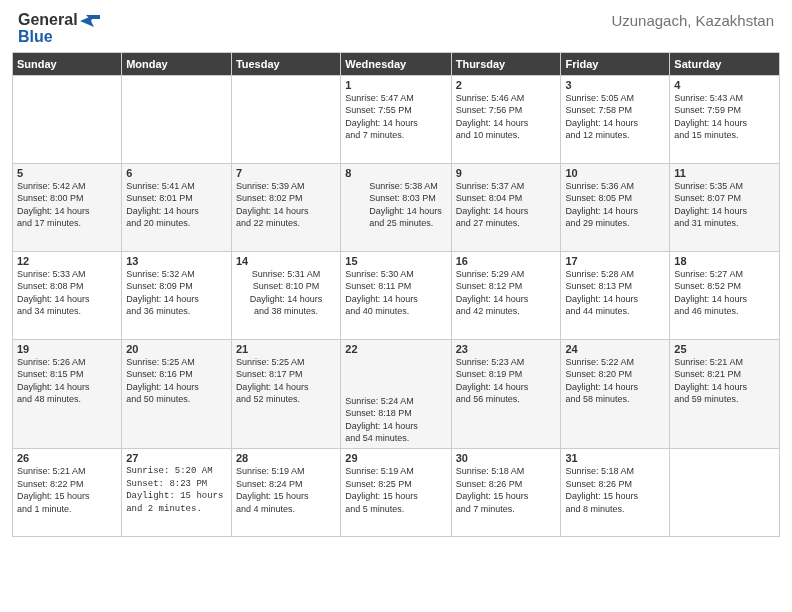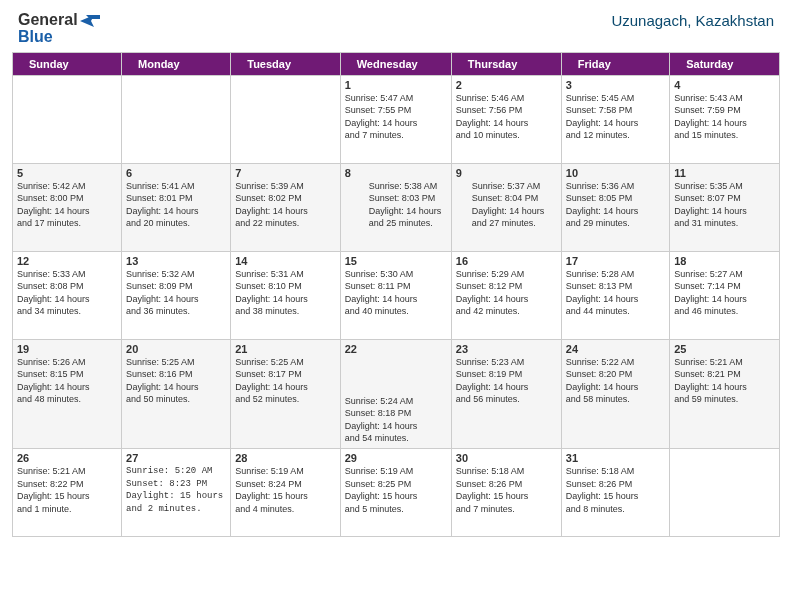--- a/index.html
+++ b/index.html
@@ -32,40 +32,40 @@
       text-align: right;
     }
     .main-title {
       font-size: 32px;
       font-weight: bold;
       color: #222;
       line-height: 1.1;
     }
     .subtitle {
       font-size: 15px;
-      color: #0c4a6e;
+      color: #737373;
       margin-left: 14px;
     }
     .calendar {
       flex: 1;
       padding: 0 12px 8px 12px;
       display: flex;
       flex-direction: column;
     }
     table {
       width: 100%;
       border-collapse: collapse;
       flex: 1;
     }
     thead tr th {
-      background: #701a75;
+      background: #404040;
       color: #fff;
       font-size: 11px;
       font-weight: bold;
-      padding: 5px 16px;
+      padding: 5px 4px;
       text-align: left;
       border: 1px solid #ccc;
     }
     tbody tr td {
       vertical-align: top;
       border: 1px solid #ccc;
       padding: 3px 4px;
       font-size: 9px;
       color: #333;
       width: 113px;
@@ -138,21 +138,21 @@
             </td>
             <td>
               <span class="day-num">2</span>
               <div class="day-info" style="white-space: pre-line;">Sunrise: 5:46 AM
 Sunset: 7:56 PM
 Daylight: 14 hours
 and 10 minutes.</div>
             </td>
             <td>
               <span class="day-num">3</span>
-              <div class="day-info" style="white-space: pre-line;">Sunrise: 5:45 AM
+              <div class="day-info" style="white-space: pre-line;">Sunrise: 5:05 AM
 Sunset: 7:58 PM
 Daylight: 14 hours
 and 12 minutes.</div>
             </td>
             <td>
               <span class="day-num">4</span>
               <div class="day-info" style="white-space: pre-line;">Sunrise: 5:43 AM
 Sunset: 7:59 PM
 Daylight: 14 hours
 and 15 minutes.</div>
@@ -182,21 +182,21 @@
             </td>
             <td>
               <span class="day-num">8</span>
               <div class="day-info" style="white-space: pre-line; margin-left: 24px;">Sunrise: 5:38 AM
 Sunset: 8:03 PM
 Daylight: 14 hours
 and 25 minutes.</div>
             </td>
             <td>
               <span class="day-num">9</span>
-              <div class="day-info" style="white-space: pre-line; margin-left: 16px;">Sunrise: 5:37 AM
+              <div class="day-info" style="white-space: pre-line;">Sunrise: 5:37 AM
 Sunset: 8:04 PM
 Daylight: 14 hours
 and 27 minutes.</div>
             </td>
             <td>
               <span class="day-num">10</span>
               <div class="day-info" style="white-space: pre-line;">Sunrise: 5:36 AM
 Sunset: 8:05 PM
 Daylight: 14 hours
 and 29 minutes.</div>
@@ -219,21 +219,21 @@
             </td>
             <td>
               <span class="day-num">13</span>
               <div class="day-info" style="white-space: pre-line;">Sunrise: 5:32 AM
 Sunset: 8:09 PM
 Daylight: 14 hours
 and 36 minutes.</div>
             </td>
             <td>
               <span class="day-num">14</span>
-              <div class="day-info" style="white-space: pre-line;">Sunrise: 5:31 AM
+              <div class="day-info" style="white-space: pre-line; text-align: center;">Sunrise: 5:31 AM
 Sunset: 8:10 PM
 Daylight: 14 hours
 and 38 minutes.</div>
             </td>
             <td>
               <span class="day-num">15</span>
               <div class="day-info" style="white-space: pre-line;">Sunrise: 5:30 AM
 Sunset: 8:11 PM
 Daylight: 14 hours
 and 40 minutes.</div>
@@ -248,21 +248,21 @@
             <td>
               <span class="day-num">17</span>
               <div class="day-info" style="white-space: pre-line;">Sunrise: 5:28 AM
 Sunset: 8:13 PM
 Daylight: 14 hours
 and 44 minutes.</div>
             </td>
             <td>
               <span class="day-num">18</span>
               <div class="day-info" style="white-space: pre-line;">Sunrise: 5:27 AM
-Sunset: 7:14 PM
+Sunset: 8:52 PM
 Daylight: 14 hours
 and 46 minutes.</div>
             </td>
           </tr>
           <tr>
             <td>
               <span class="day-num">19</span>
               <div class="day-info" style="white-space: pre-line;">Sunrise: 5:26 AM
 Sunset: 8:15 PM
 Daylight: 14 hours

